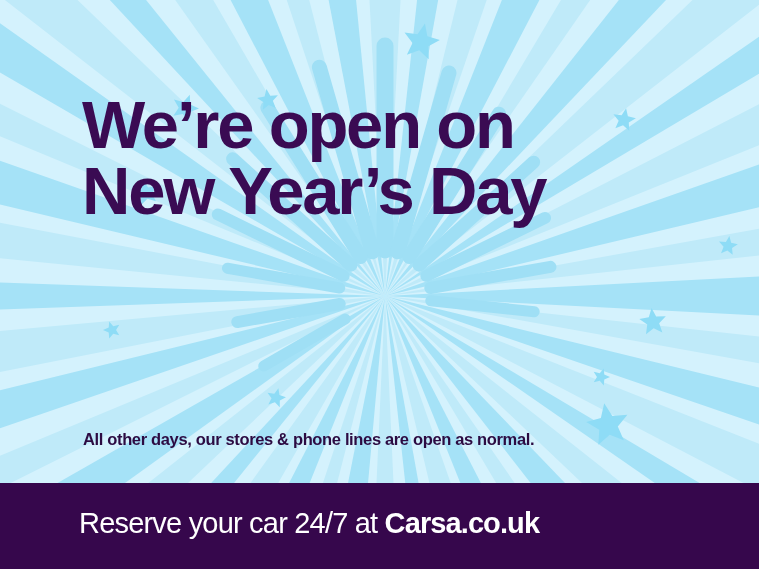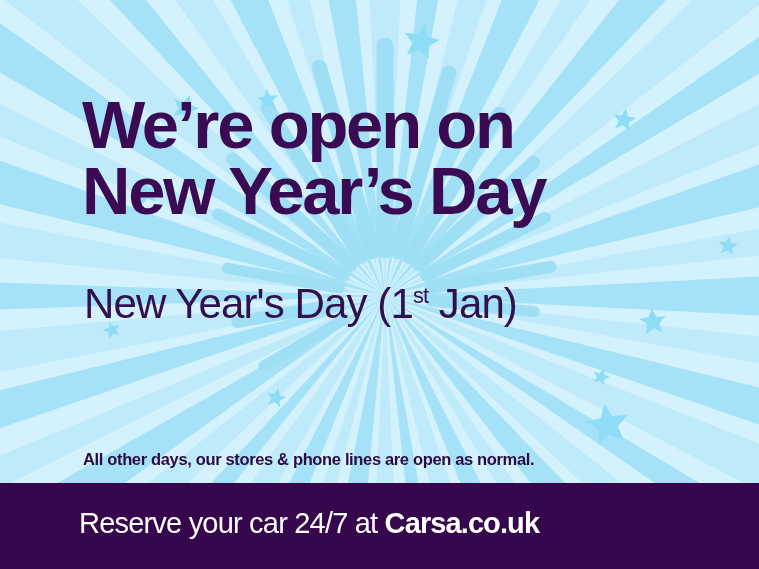--- a/index.html
+++ b/index.html
@@ -81,21 +81,20 @@
   }
 
   .fineprint {
     position: absolute;
     left: 75px;
     top: 430px;
     color: #2c0b42;
     font-size: 16.5px;
     font-weight: 700;
     letter-spacing: -0.35px;
-    margin-top: 20px;
   }
 
   
   #footer-bar {
     position: absolute;
     left: 0;
     top: 483px;
     width: 759px;
     height: 90px;
     background: #36074c;
@@ -207,23 +206,20 @@
           <polygon points="0.00,-10.00 2.65,-3.64 9.51,-3.09 4.28,1.39 5.88,8.09 0.00,4.50 -5.88,8.09 -4.28,1.39 -9.51,-3.09 -2.65,-3.64" fill="#8edcf6" transform="translate(728,246) rotate(8)"></polygon>
         </g>
     </g>
   </svg>
 
   <div id="content">
 
     <div class="headline">We’re open on
 New Year’s Day</div>
 
-    <div class="subhead">
-      <span>New Year's Day (1</span><sup>st</sup><span> Jan)</span>
-    </div>
 
 
     <div class="fineprint">All other days, our stores &amp; phone lines are open as normal.</div>
   </div>
 
   <div id="footer-bar">
     <div class="footer-text">
       <span>Reserve your car 24/7 at </span><span class="brand">Carsa.co.uk</span>
     </div>
   </div>

